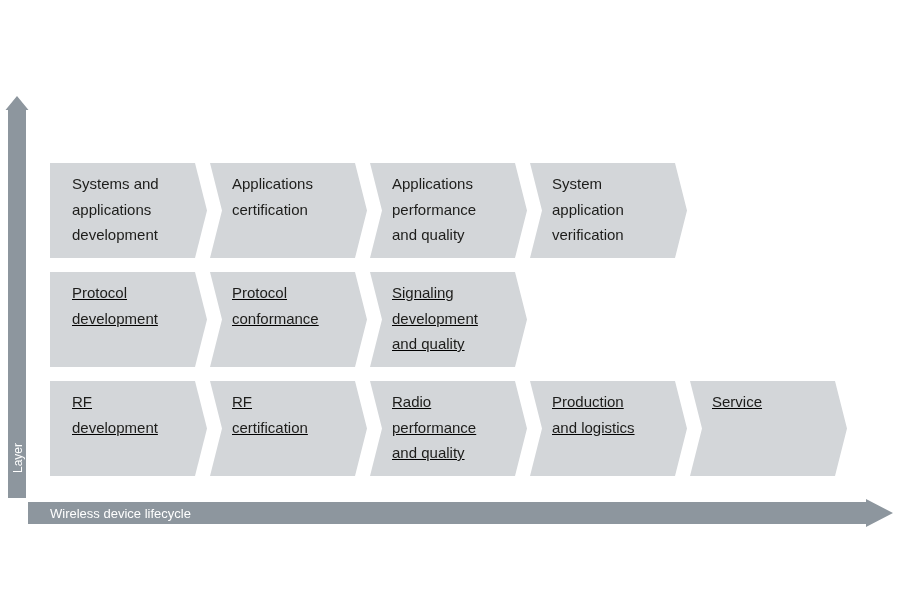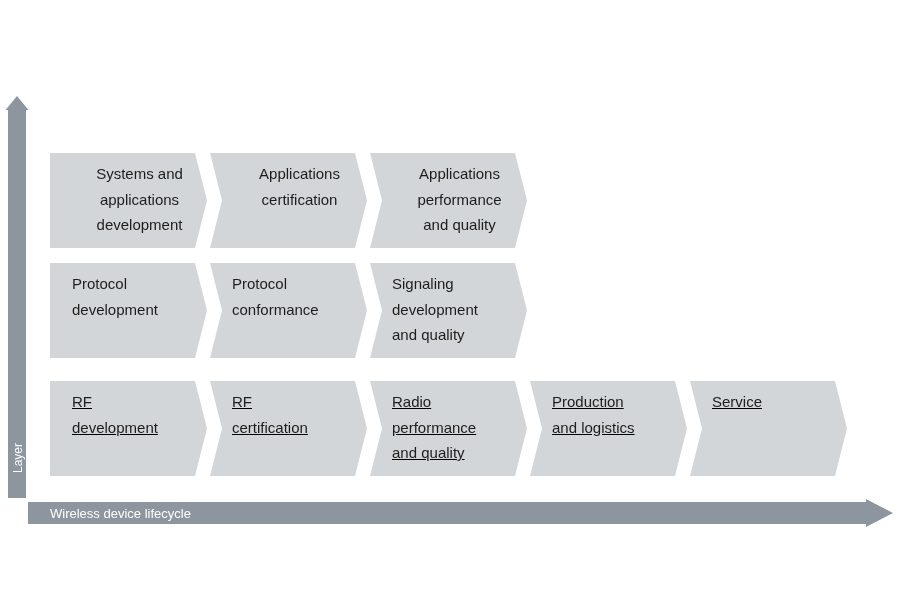--- a/index.html
+++ b/index.html
@@ -32,22 +32,22 @@
   .chev {
     position: absolute;
     width: 157px;
     height: 95px;
     background: var(--box-fill);
     clip-path: polygon(0 0, 145px 0, 157px 50%, 145px 100%, 0 100%, 12px 50%);
   }
   .chev.flat {
     clip-path: polygon(0 0, 145px 0, 157px 50%, 145px 100%, 0 100%);
   }
-  .r0 { top: 153px; text-align: center; }
-  .r1 { top: 263px; }
+  .r0 { top: 163px; }
+  .r1 { top: 272px; text-decoration: underline; }
   .r2 { top: 381px; text-decoration: underline; }
   .c0 { left: 50px; }
   .c1 { left: 210px; }
   .c2 { left: 370px; }
   .c3 { left: 530px; }
   .c4 { left: 690px; }
   .lbl {
     padding: 8px 0 0 22px;
     font-size: 15px;
     line-height: 25.5px;
@@ -76,20 +76,25 @@
   </div>
   <div class="chev r0 c1">
     <div class="lbl">Applications
 certification</div>
   </div>
   <div class="chev r0 c2">
     <div class="lbl">Applications
 performance
 and quality</div>
   </div>
+  <div class="chev r0 c3">
+    <div class="lbl">System
+application
+verification</div>
+  </div>
 
   <div class="chev flat r1 c0">
     <div class="lbl">Protocol
 development</div>
   </div>
   <div class="chev r1 c1">
     <div class="lbl">Protocol
 conformance</div>
   </div>
   <div class="chev r1 c2">

